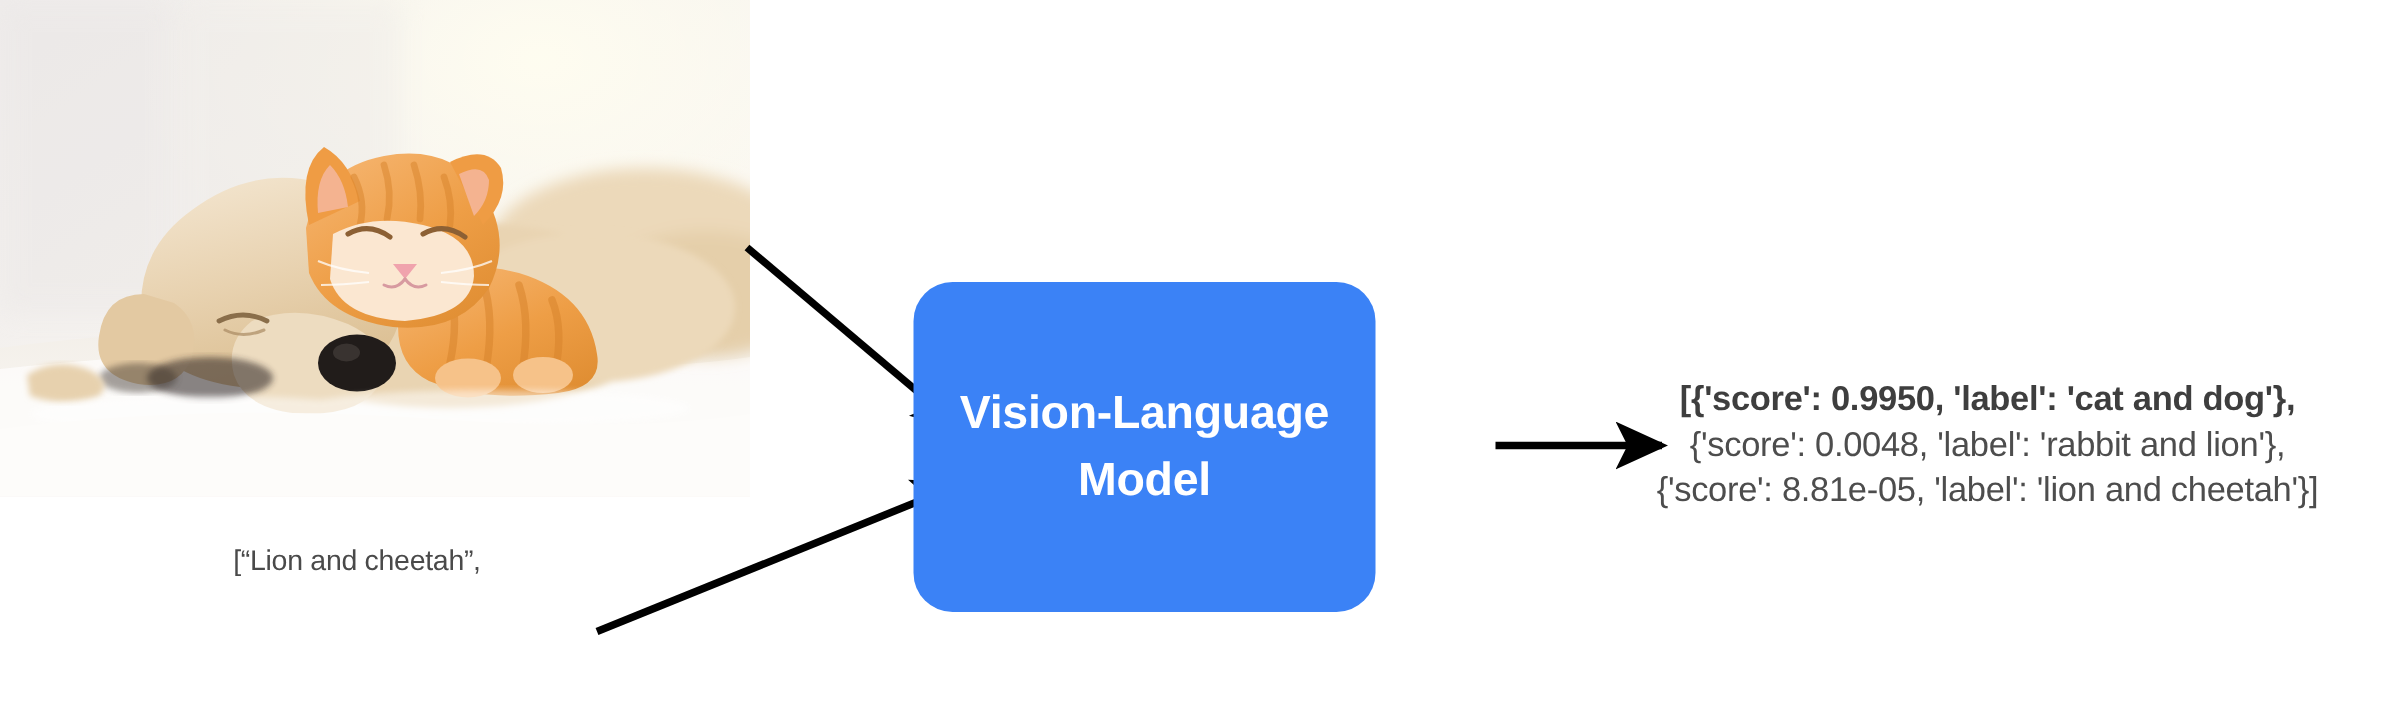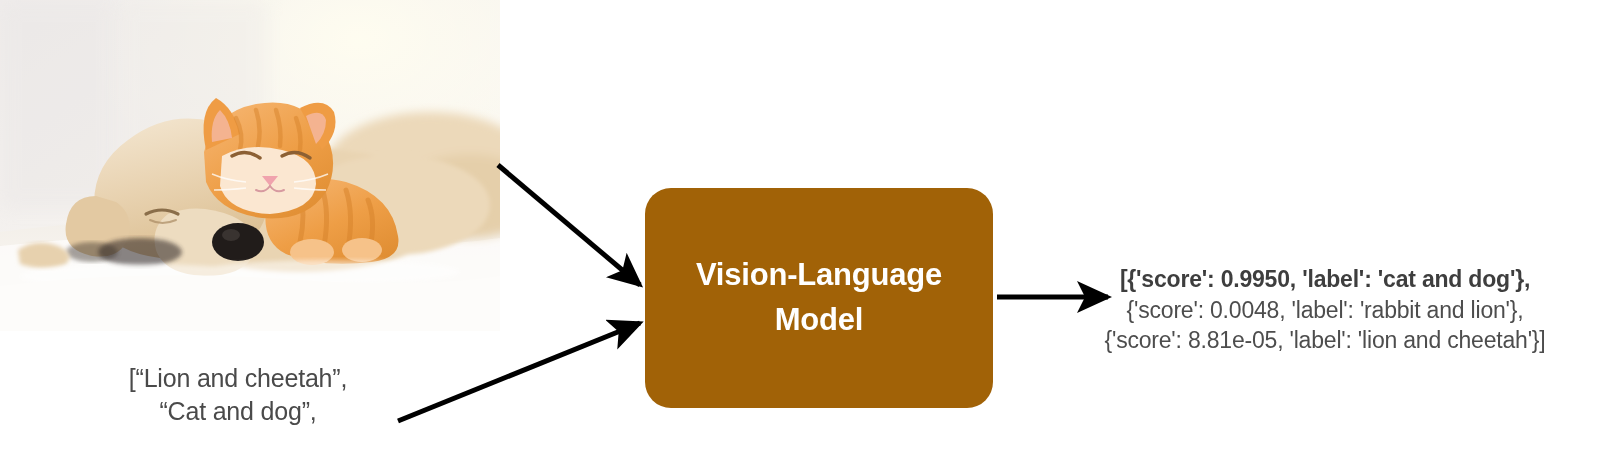--- a/index.html
+++ b/index.html
@@ -35,25 +35,25 @@
   .arrow-layer {
     position: absolute;
     left: 0; top: 0;
     width: 1600px; height: 473px;
     pointer-events: none;
   }
 
   
   #model-box {
     position: absolute;
-    left: 645px;
+    left: 609px;
     top: 188px;
-    width: 348px;
+    width: 308px;
     height: 220px;
-    background: #a16207;
+    background: #3b82f6;
     border-radius: 26px;
     display: flex;
     align-items: center;
     justify-content: center;
   }
   #model-box-label {
     color: #ffffff;
     font-size: 31px;
     font-weight: bold;
     line-height: 1.45;
@@ -63,31 +63,31 @@
   }
 
   
   #prompt-list {
     position: absolute;
     left: 88px;
     top: 362px;
     width: 300px;
     text-align: center;
     color: #4a4a4a;
-    font-size: 25px;
+    font-size: 19px;
     line-height: 1.33;
     letter-spacing: -0.2px;
   }
   #prompt-list .prompt-line { display: block; white-space: pre; }
 
   
   #output-list {
     position: absolute;
     left: 1055px;
-    top: 264px;
+    top: 250px;
     width: 540px;
     text-align: center;
     font-size: 23px;
     line-height: 1.33;
     letter-spacing: -0.2px;
     color: #4d4d4d;
   }
   #output-list .out-line { display: block; white-space: pre; }
   #output-list .out-line.top { font-weight: bold; color: #3e3e3e; }
 </style>
@@ -234,21 +234,20 @@
     <line x1="997" y1="297" x2="1108" y2="297" stroke="#000000" stroke-width="5" marker-end="url(#ah)"></line>
   </svg>
 
   <div id="model-box">
     <div id="model-box-label">Vision-Language
 Model</div>
   </div>
 
   <div id="prompt-list">
     <span class="prompt-line">[“Lion and cheetah”,</span>
-    <span class="prompt-line">“Cat and dog”,</span>
   </div>
 
   <div id="output-list">
     <span class="out-line top">[{'score': 0.9950, 'label': 'cat and dog'},</span>
     <span class="out-line">{'score': 0.0048, 'label': 'rabbit and lion'},</span>
     <span class="out-line">{'score': 8.81e-05, 'label': 'lion and cheetah'}]</span>
   </div>
 
 </div>
 

